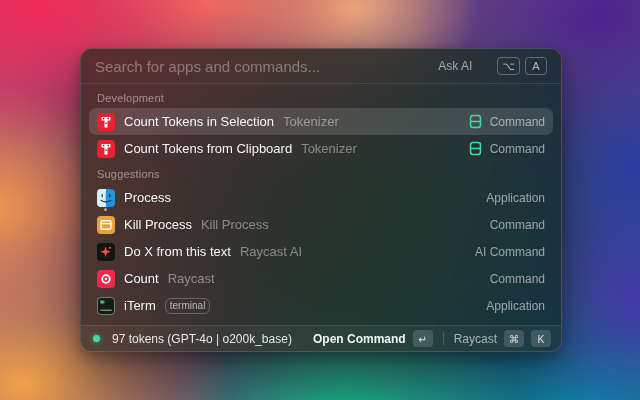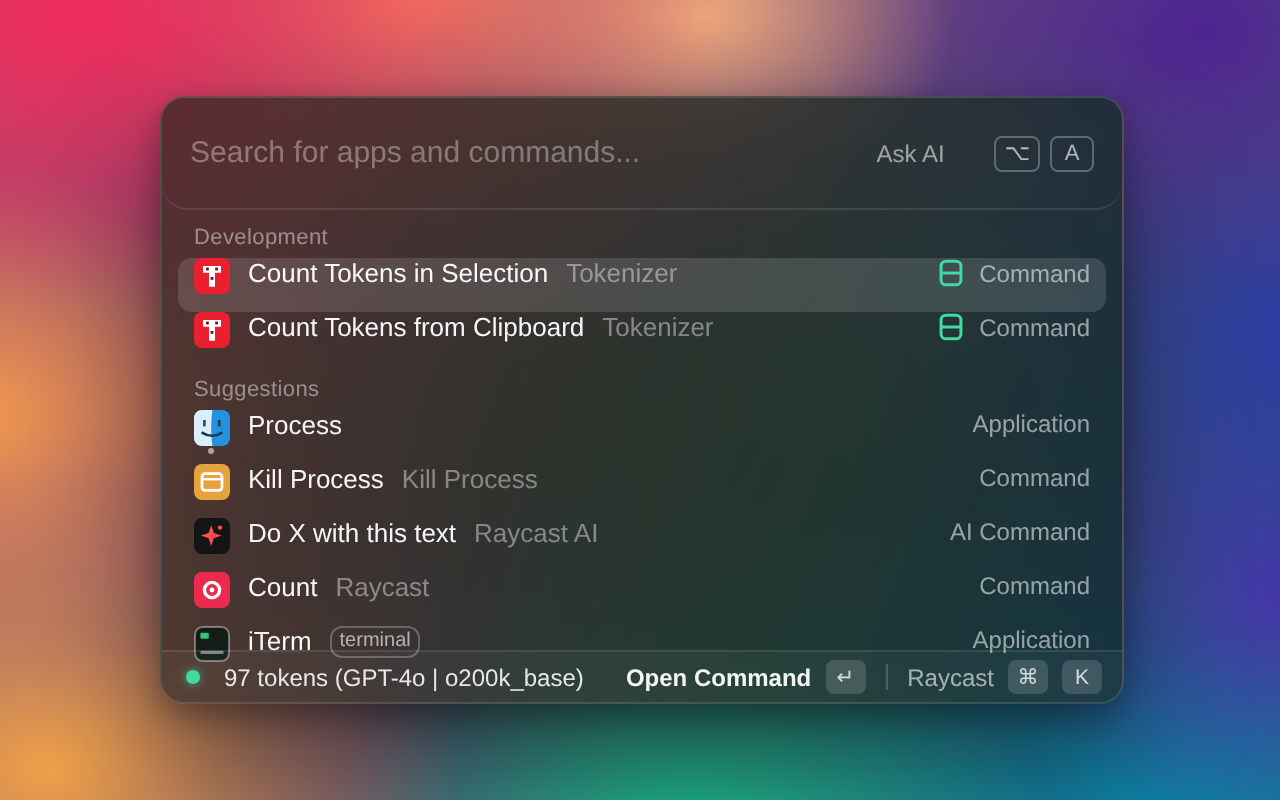--- a/index.html
+++ b/index.html
@@ -26,33 +26,33 @@
     border-radius:12px; overflow:hidden;
     background:
       linear-gradient(110deg, rgba(84,54,44,0.50) 0%, rgba(62,56,42,0.48) 35%, rgba(30,58,48,0.52) 70%, rgba(16,52,56,0.58) 100%),
       rgba(24,23,21,0.60);
     backdrop-filter: blur(40px) saturate(1.3);
     -webkit-backdrop-filter: blur(40px) saturate(1.3);
     border:1px solid rgba(255,255,255,0.14);
     box-shadow: 0 28px 60px rgba(0,0,0,0.45), 0 6px 16px rgba(0,0,0,0.30);
     color:#fff;
   }
-  .search-bar { height:56px; display:flex; align-items:center; padding:0 14px; gap:8px;
-    border-bottom:1px solid rgba(255,255,255,0.10);border-radius:13px; }
+  .search-bar { height:35px; display:flex; align-items:center; padding:0 14px; gap:8px;
+    border-bottom:1px solid rgba(255,255,255,0.10); }
   .search-input { flex:1; background:transparent; border:none; outline:none;
     font-family:"Liberation Sans", sans-serif; font-size:15px; color:#fff; }
   .search-input::placeholder { color:rgba(255,255,255,0.35); }
   .askai { display:flex; align-items:center; gap:5px; }
   .askai-label { font-size:12px; color:rgba(255,255,255,0.55); margin-right:20px; }
   .keycap-outline { min-width:22px; height:18px; padding:0 4px; border:1px solid rgba(255,255,255,0.28);
     border-radius:4px; display:flex; align-items:center; justify-content:center;
     font-size:11px; color:rgba(255,255,255,0.65); }
   .list { padding:2px 8px 0; height:calc(100% - 40px - 26px); overflow:hidden; }
   .section-header { font-size:11px; color:rgba(255,255,255,0.45); padding:6px 8px 4px; letter-spacing:0.2px; }
-  .row { height:27px; border-radius:7px; display:flex; align-items:flex-start; padding:0 8px; gap:9px; cursor:default; }
+  .row { height:27px; border-radius:7px; display:flex; align-items:center; padding:0 8px; gap:9px; cursor:default; }
   .row.selected { background:rgba(255,255,255,0.13); }
   .app-icon { width:18px; height:18px; flex:0 0 18px; display:flex; align-items:center; justify-content:center; position:relative; }
   .app-icon svg { display:block; }
   .run-dot { position:absolute; left:7px; bottom:-4px; width:3px; height:3px; border-radius:50%; background:rgba(255,255,255,0.55); }
   .title { font-size:13px; font-weight:500; color:rgba(255,255,255,0.96); white-space:nowrap; }
   .subtitle { font-size:13px; color:rgba(255,255,255,0.42); white-space:nowrap; }
   .tag { font-family:Liberation Sans, sans-serif; font-size:10px; color:rgba(255,255,255,0.62);
     border:1px solid rgba(255,255,255,0.25); border-radius:6px; padding:1px 4px 2px; }
   .right { margin-left:auto; display:flex; align-items:center; gap:7px; }
   .type-label { font-size:12px; color:rgba(255,255,255,0.55); white-space:nowrap; }
@@ -169,21 +169,21 @@
     </div>
 
     <div class="row">
       <span class="app-icon">
         <svg width="18" height="18" viewBox="0 0 18 18">
             <rect width="18" height="18" rx="4" fill="#141414"></rect>
             <path d="M8.6 3.6 L9.9 7.5 L13.8 8.8 L9.9 10.1 L8.6 14 L7.3 10.1 L3.4 8.8 L7.3 7.5 Z" fill="#ff4d4d"></path>
             <circle cx="13" cy="4.8" r="1.1" fill="#ff4d4d"></circle>
           </svg>
       </span>
-      <span class="title">Do X with this text</span>
+      <span class="title">Do X from this text</span>
       <span class="subtitle">Raycast AI</span>
       <span class="right">
         <span class="type-label">AI Command</span>
       </span>
     </div>
 
     <div class="row">
       <span class="app-icon">
         <svg width="18" height="18" viewBox="0 0 18 18">
             <rect width="18" height="18" rx="4" fill="#eb2a4d"></rect>

